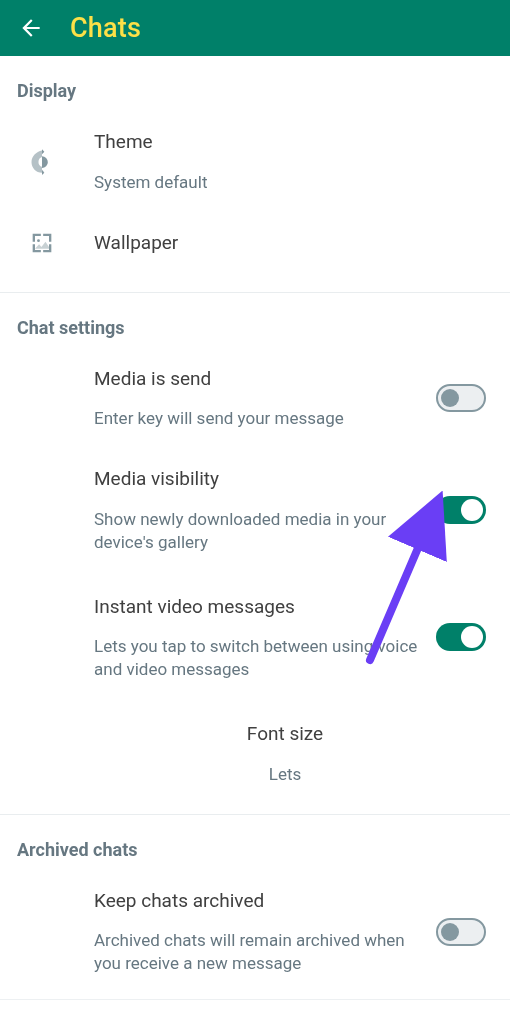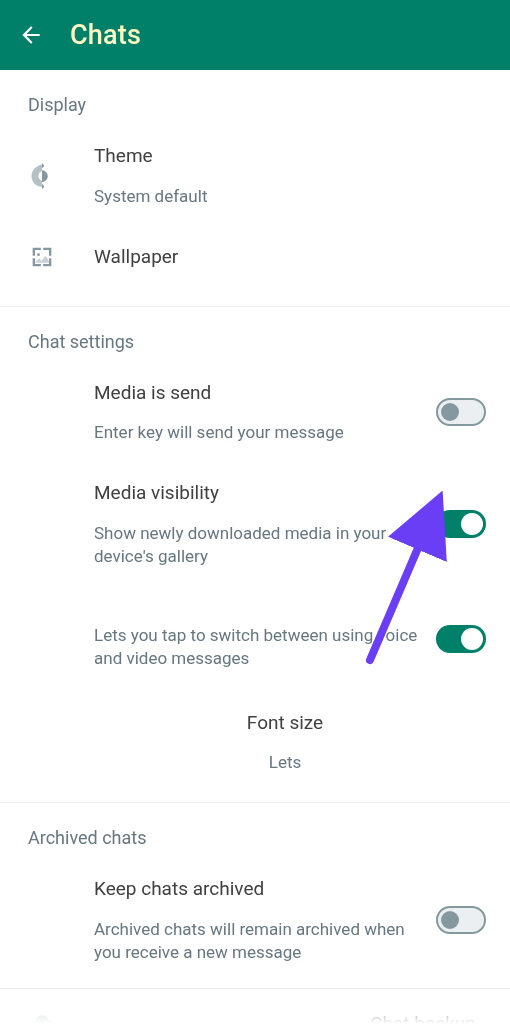--- a/index.html
+++ b/index.html
@@ -6,38 +6,38 @@
     body {
       font-family: Roboto, -apple-system, "Helvetica Neue", Arial, sans-serif;
       background: #ffffff;
       width: 510px;
       height: 1024px;
       overflow: hidden;
       position: relative;
     }
     .header {
       background: #008069;
-      height: 70px;
+      height: 56px;
       display: flex;
       align-items: center;
       padding: 0 18px;
-      color: #fef9c3;
+      color: #fde047;
     }
     .back-icon svg { display: block; }
     .header-title {
       font-size: 27px;
       font-weight: 500;
       margin-left: 26px;
       letter-spacing: 0.2px;
     }
     .section-header {
       color: #667781;
       font-size: 18px;
-      font-weight: 400;
-      padding: 24px 28px 14px 28px;
+      font-weight: 700;
+      padding: 24px 28px 14px 17px;
     }
     .item {
       display: flex;
       align-items: center;
       padding: 14px 24px 14px 28px;
       position: relative;
       min-height: 70px;
     }
     .item .icon-slot {
       width: 66px;
@@ -176,20 +176,21 @@
     <div class="item-sub">Show newly downloaded media in your device's gallery</div>
   </div>
   <div class="toggle on">
       <div class="knob"></div>
     </div>
 </div>
 
 <div class="item" style="padding-top:22px;padding-bottom:18px;">
   <div class="icon-slot"></div>
   <div class="text-col">
+    <div class="item-title">Instant video messages</div>
     <div class="item-sub">Lets you tap to switch between using voice and video messages</div>
   </div>
   <div class="toggle on">
       <div class="knob"></div>
     </div>
 </div>
 
 <div class="item" style="padding-top:22px;text-align:center;">
   <div class="icon-slot"></div>
   <div class="text-col">

